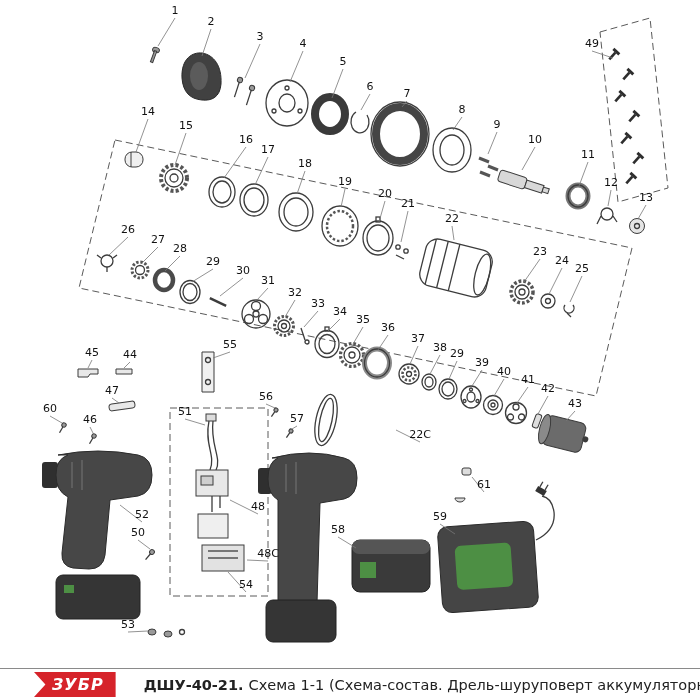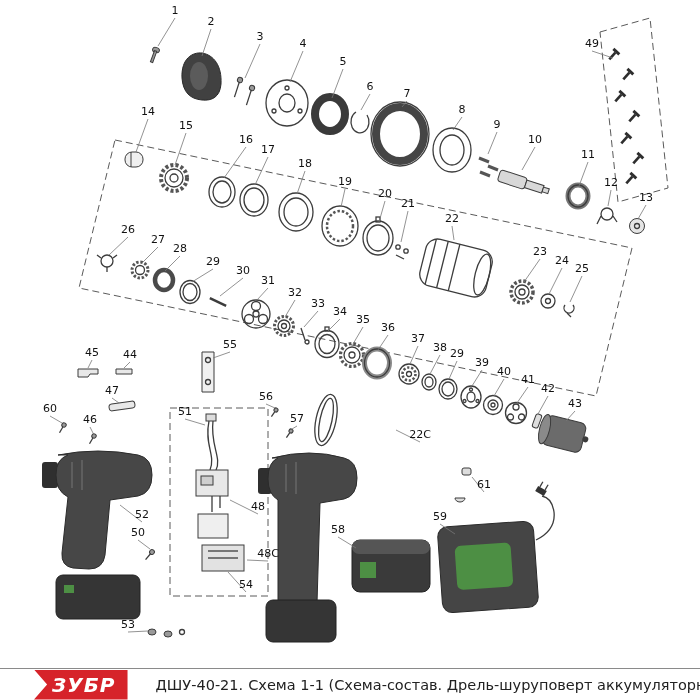--- a/index.html
+++ b/index.html
@@ -10,25 +10,25 @@
   svg{display:block}
   .ln{fill:none;stroke:#3c3c3c;stroke-width:1.3}
   .dash{fill:none;stroke:#5a5a5a;stroke-width:1;stroke-dasharray:7 4}
   .md{fill:#9a9a9a;stroke:#3c3c3c;stroke-width:1}
   text.callout{font-size:11px;fill:#111;text-anchor:middle;
     font-family:"DejaVu Sans",sans-serif}
   .leader{stroke:#777;stroke-width:0.8}
   .footer{height:32px;border-top:1px solid #8a8a8a;display:flex;align-items:center;
     gap:14px;padding-left:34px;background:#fff}
   .logo{background:#d6232a;color:#fff;font-weight:bold;font-style:italic;
-    padding:3px 12px 3px 18px;font-size:20px;letter-spacing:1px;
+    padding:3px 12px 3px 18px;font-size:16px;letter-spacing:1px;
     clip-path:polygon(0 0,100% 0,100% 100%,0 100%,14% 50%)}
   .footer-divider{width:1px;align-self:stretch;background:#9a9a9a}
   .caption{font-size:14.5px;color:#222;white-space:nowrap}
-  .caption .model{font-weight:normal}
+  .caption .model{font-weight:bold}
   .caption .title{margin-left:5px}
 </style>
 </head>
 <body>
 
 <div class="page">
   <div class="diagram-wrap">
     <svg width="700" height="668" viewBox="0 0 700 668">
 
       <g>

